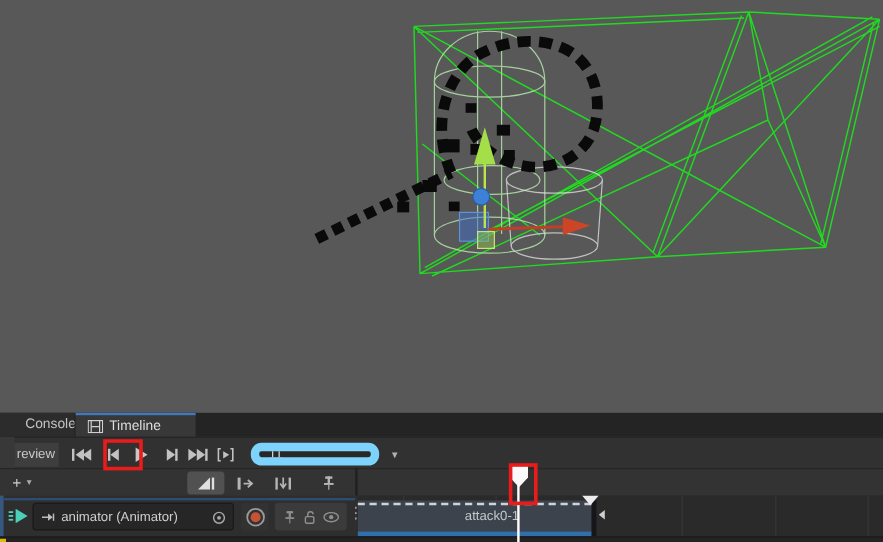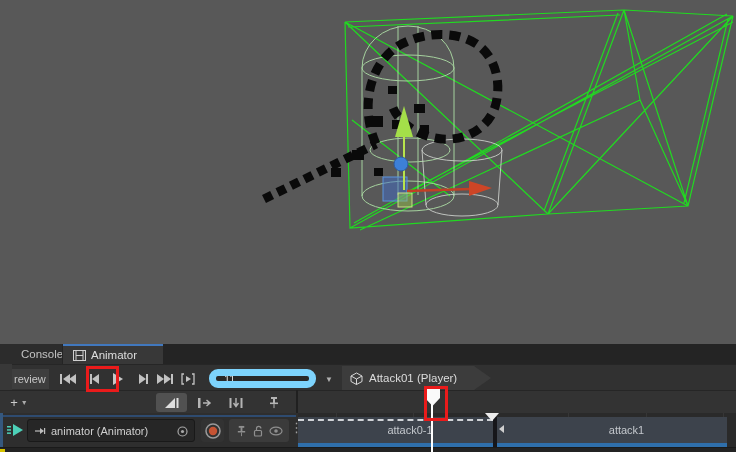--- a/index.html
+++ b/index.html
@@ -133,21 +133,21 @@
         </svg>
       <span>Console</span>
     </div>
     <div class="tab timeline">
       <svg class="ic" width="13" height="11" viewBox="0 0 13 11">
           <rect x="0.5" y="0.5" width="12" height="10" fill="none" stroke="#d0d0d0"></rect>
           <line x1="3" y1="0" x2="3" y2="11" stroke="#d0d0d0"></line>
           <line x1="10" y1="0" x2="10" y2="11" stroke="#d0d0d0"></line>
           <line x1="3" y1="5.5" x2="10" y2="5.5" stroke="#d0d0d0"></line>
         </svg>
-      <span>Animator</span>
+      <span>Timeline</span>
     </div>
   </div>
 
   <div class="abs row1">
     <div class="preview">
         <span>review</span>
       </div>
     <div class="tbtn" style="left:44px">
       <svg class="ic" width="18" height="14" viewBox="0 0 18 14" fill="#c2c2c2">
           <rect x="1" y="2" width="2" height="10"></rect>
@@ -182,26 +182,20 @@
     <div class="tbtn" style="left:164px">
       <svg class="ic" width="16" height="14" viewBox="0 0 16 14">
           <path d="M4,2 L2,2 L2,12 L4,12 M12,2 L14,2 L14,12 L12,12" stroke="#c2c2c2" fill="none" stroke-width="1.3"></path>
           <polygon points="6,4 11,7 6,10" fill="#c2c2c2"></polygon>
         </svg>
     </div>
     <input class="framefield" value="11" style="">
     <div class="caretbtn">
         <span>▼</span>
       </div>
-    <div class="crumb">
-      <svg class="ic" width="13" height="13" viewBox="0 0 13 13">
-          <path d="M6.5,1 L12,4 L12,9.5 L6.5,12.5 L1,9.5 L1,4 Z M1,4 L6.5,7 L12,4 M6.5,7 L6.5,12.5" fill="none" stroke="#d8d8d8" stroke-width="1"></path>
-        </svg>
-      <span>Attack01 (Player)</span>
-    </div>
   </div>
 
   <div class="abs row2">
     <div class="obtn" style="left:4px;width:30px;gap:3px">
       <span style="font-size:13px;color:#cccccc">+</span>
       <span style="font-size:7px;color:#aaaaaa">▼</span>
     </div>
     <div class="obtn sel" style="left:156px;width:31px">
       <svg class="ic" width="16" height="12" viewBox="0 0 16 12">
           <polygon points="1,11 11,1 11,11" fill="#e0e0e0"></polygon>
@@ -282,23 +276,20 @@
       <div class="gline" style="left:115px"></div>
       <div class="gline" style="left:193px"></div>
       <div class="gline" style="left:270px"></div>
       <div class="gline" style="left:348px"></div>
       <div class="gline" style="left:425px"></div>
       <div class="clip" style="left:0;width:195px">
         <div class="dash"></div>
         <span>attack0-1</span>
       </div>
       <div class="clipgap" style="left:195px"></div>
-      <div class="clip" style="left:199px;width:230px">
-        <span>attack1</span>
-      </div>
       <div class="tridown" style="left:187px;top:0"></div>
       <div class="trileft" style="left:201px;top:12px"></div>
     </div>
   </div>
 
   <div class="abs bottom">
     <div class="ymark"></div>
   </div>
 
   <div class="phead"></div>

